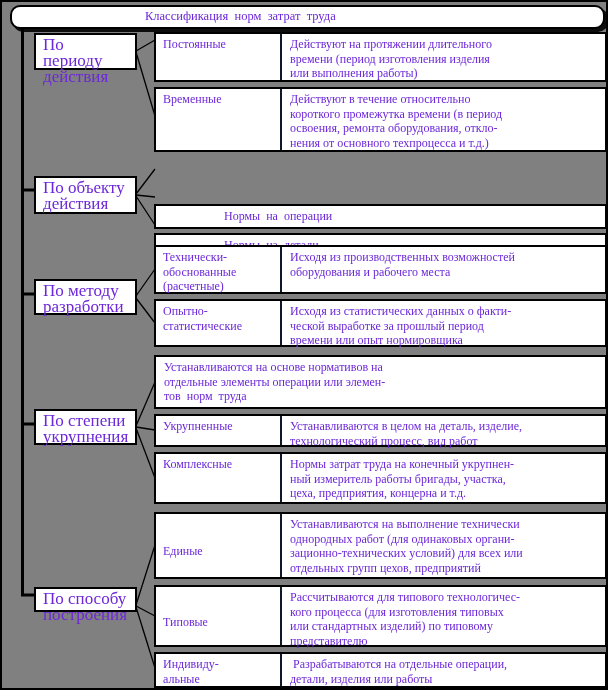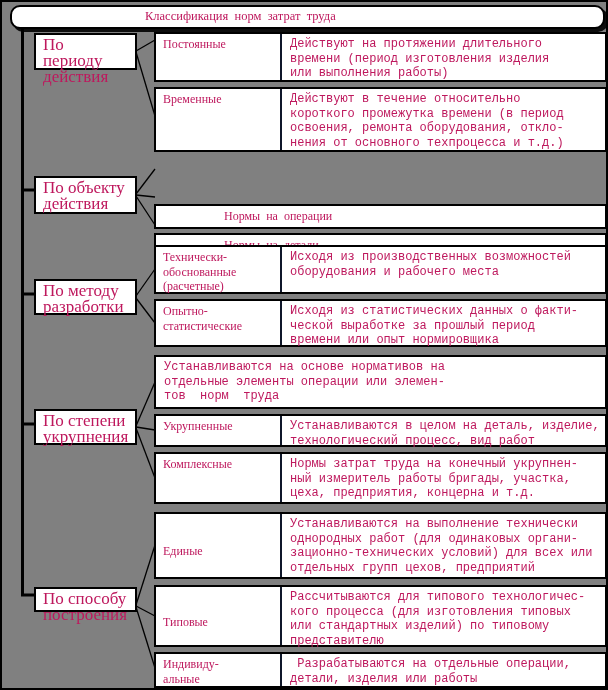--- a/index.html
+++ b/index.html
@@ -4,21 +4,21 @@
 <style>
   html,body{margin:0;padding:0;background:#c0c0c0;}
   #canvas{
     position:relative;
     width:608px;height:690px;
     background:#808080;
     border:2px solid #000;
     box-sizing:border-box;
     overflow:hidden;
     font-family:"Liberation Serif", serif;
-    color:#be185d;
+    color:#6d28d9;
   }
   #connectors{position:absolute;left:0;top:0;width:608px;height:690px;pointer-events:none;}
   .whitebox{
     position:absolute;
     background:#fff;
     border:2px solid #000;
     box-sizing:border-box;
   }
   #title-box{
     left:8px;top:3px;width:595px;height:24px;
@@ -40,21 +40,21 @@
     left:152px;width:453px;
     display:flex;
     font-size:12px;
   }
   .cell{box-sizing:border-box;white-space:pre-wrap;line-height:14.5px;}
   .name{
     width:126px;
     border-right:2px solid #0f172a;
     padding:3px 4px 0 7px;
   }
-  .desc{flex:1;padding:3px 4px 0 8px;font-family:Liberation Mono, monospace;}
+  .desc{flex:1;padding:3px 4px 0 8px;}
   .vcenter{display:flex;flex-direction:column;justify-content:center;padding-top:12px;}
   .fullrow{
     left:152px;width:453px;
     display:flex;align-items:center;
     font-size:12px;
     white-space:pre-wrap;
     margin-top:47px;
   }
 </style>
 </head>

